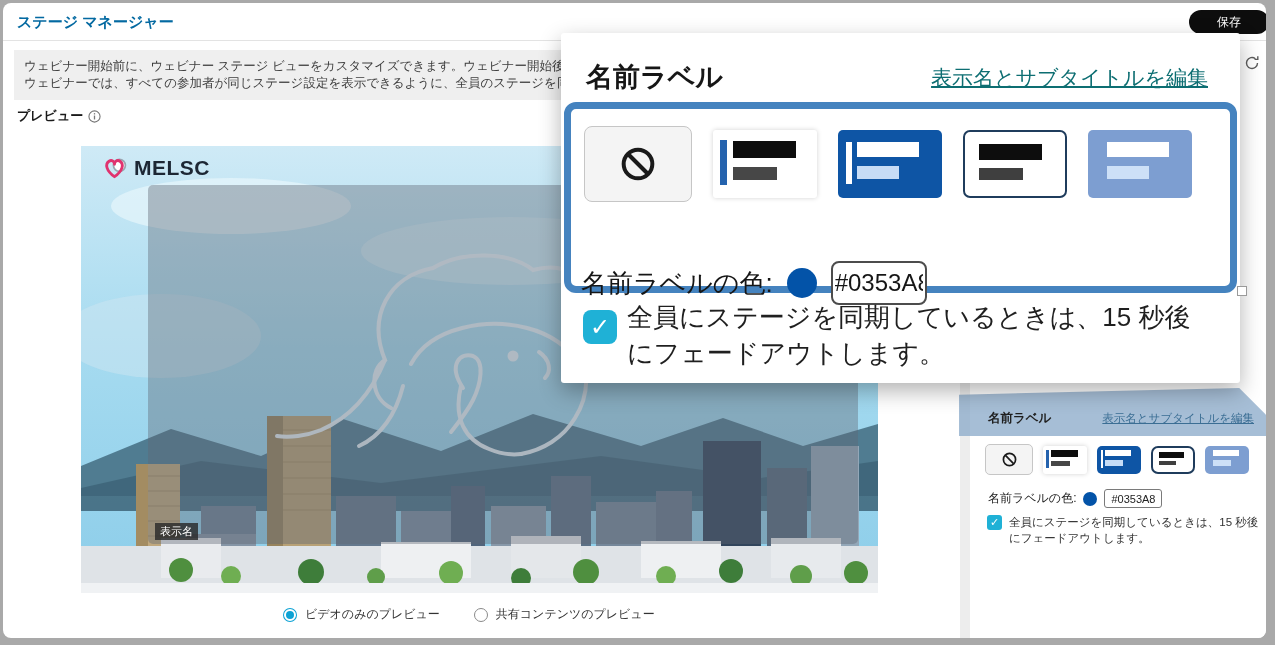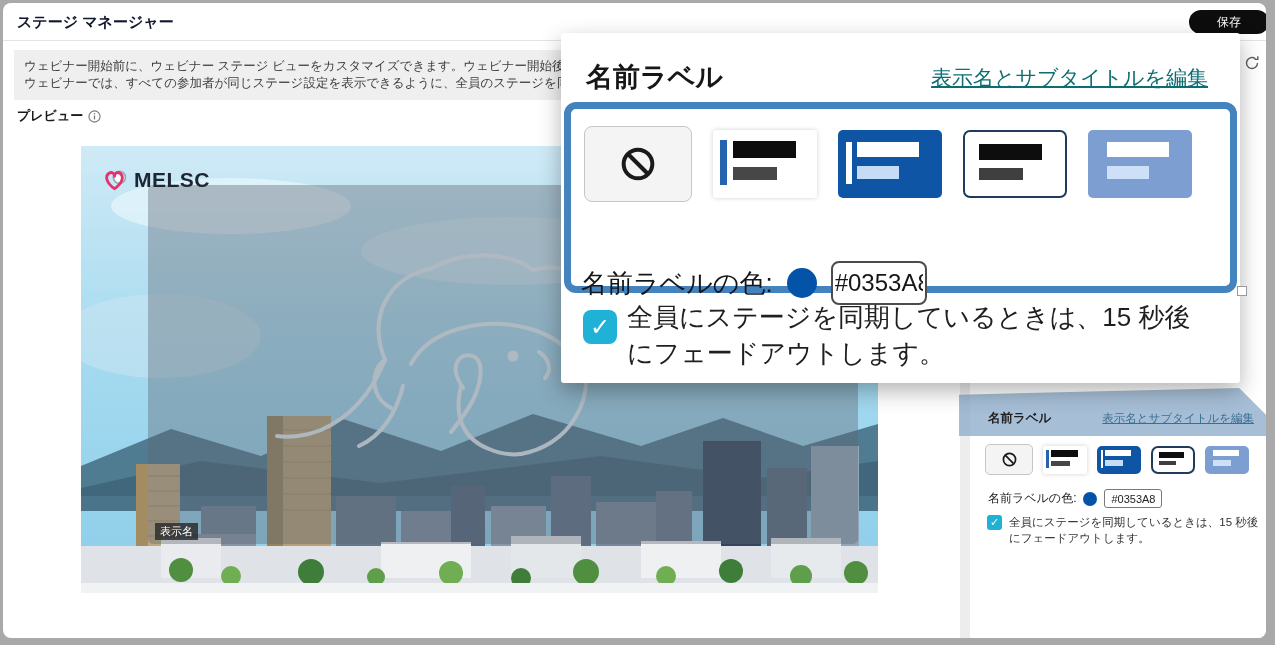--- a/index.html
+++ b/index.html
@@ -7,38 +7,38 @@
     width:1275px;height:645px;position:relative;overflow:hidden;
     background:#a9a9a9;
     font-family:"Liberation Sans","DejaVu Sans",sans-serif;
     -webkit-font-smoothing:antialiased;
   }
   .app{
     position:absolute;left:3px;top:3px;width:1263px;height:635px;
     background:#ffffff;border-radius:8px;overflow:hidden;
   }
   
-  .page-title{position:absolute;left:14px;top:10px;font-size:15px;font-weight:bold;color:#0f172a;}
+  .page-title{position:absolute;left:14px;top:10px;font-size:15px;font-weight:bold;color:#0369a1;}
   .save-btn{
     position:absolute;left:1186px;top:7px;width:80px;height:24px;background:#0d0d0d;border:none;
     border-radius:13px;color:#fff;font-size:12px;display:flex;align-items:center;justify-content:center;
     font-family:inherit;cursor:pointer;
   }
   .topbar-divider{position:absolute;left:0;top:37px;width:1263px;height:1px;background:#e3e3e3;}
   
   .desc-band{
     position:absolute;left:11px;top:47px;width:1243px;height:50px;background:#efefef;
     padding:8px 10px;box-sizing:border-box;color:#3d3d3d;font-size:12.5px;line-height:17px;
     white-space:nowrap;overflow:hidden;
   }
   
   .preview-heading{position:absolute;left:14px;top:104px;font-size:13px;font-weight:bold;color:#1a1a1a;display:flex;align-items:center;gap:5px;text-align:center;}
   .info-icon{display:inline-flex;width:13px;height:13px;}
   .preview-frame{position:absolute;left:78px;top:143px;width:797px;height:447px;overflow:hidden;}
-  .brand{position:absolute;left:20px;top:22px;display:flex;align-items:center;gap:6px;}
+  .brand{position:absolute;left:20px;top:10px;display:flex;align-items:center;gap:6px;}
   .brand-text{font-size:21px;font-weight:800;color:#1d2734;letter-spacing:.5px;}
   .name-tag{
     position:absolute;left:74px;top:377px;background:rgba(42,42,42,.82);color:#fff;
     font-size:11px;padding:2px 5px;line-height:13px;
   }
   
   .radio-row{position:absolute;left:280px;top:603px;display:flex;align-items:center;gap:34px;}
   .radio-group{display:flex;align-items:center;gap:8px;}
   .radio{width:14px;height:14px;border-radius:50%;box-sizing:border-box;cursor:pointer;}
   .radio.sel{background:#0ca2d4;display:flex;align-items:center;justify-content:center;}
@@ -233,20 +233,32 @@
     <div class="brand">
       <svg width="27" height="24" viewBox="0 0 24 22">
         <circle cx="16.5" cy="8.5" r="5.5" fill="#ffffff" stroke="#9aa6b1" stroke-width="1.6"></circle>
         <path d="M12 19 C4.5 13.5 3 7.5 7 4.8 C9.8 3 12 5.6 12 7.6 C12 5.6 14.2 3 17 4.8 C21 7.5 19.5 13.5 12 19 Z" fill="none" stroke="#e0336f" stroke-width="2.6" stroke-linejoin="round"></path>
       </svg>
       <span class="brand-text">MELSC</span>
     </div>
     <div class="name-tag">表示名</div>
   </div>
 
+  <div class="radio-row">
+    <div class="radio-group">
+      <span class="radio sel">
+          <span class="dot"></span>
+        </span>
+      <span class="radio-label">ビデオのみのプレビュー</span>
+    </div>
+    <div class="radio-group">
+      <span class="radio unsel"></span>
+      <span class="radio-label">共有コンテンツのプレビュー</span>
+    </div>
+  </div>
 
   <div class="v-divider"></div>
   <div class="sidebar"></div>
   <span class="refresh-btn">
     <svg viewBox="0 0 18 18" width="18" height="18">
         <path d="M14.5 9 a5.5 5.5 0 1 1 -2.1-4.3" fill="none" stroke="#5c5c5c" stroke-width="1.4"></path>
         <path d="M14.8 2.2 L14.8 5.4 L11.6 5.4" fill="none" stroke="#5c5c5c" stroke-width="1.4"></path>
       </svg>
   </span>
   <div class="callout-band"></div>

